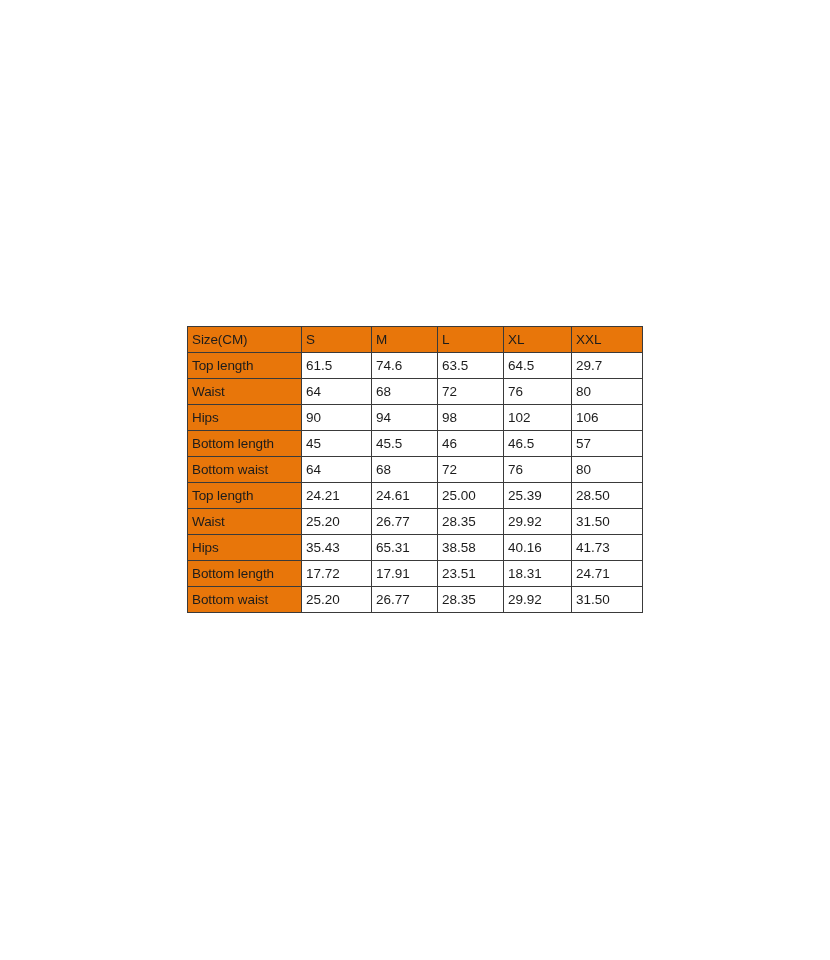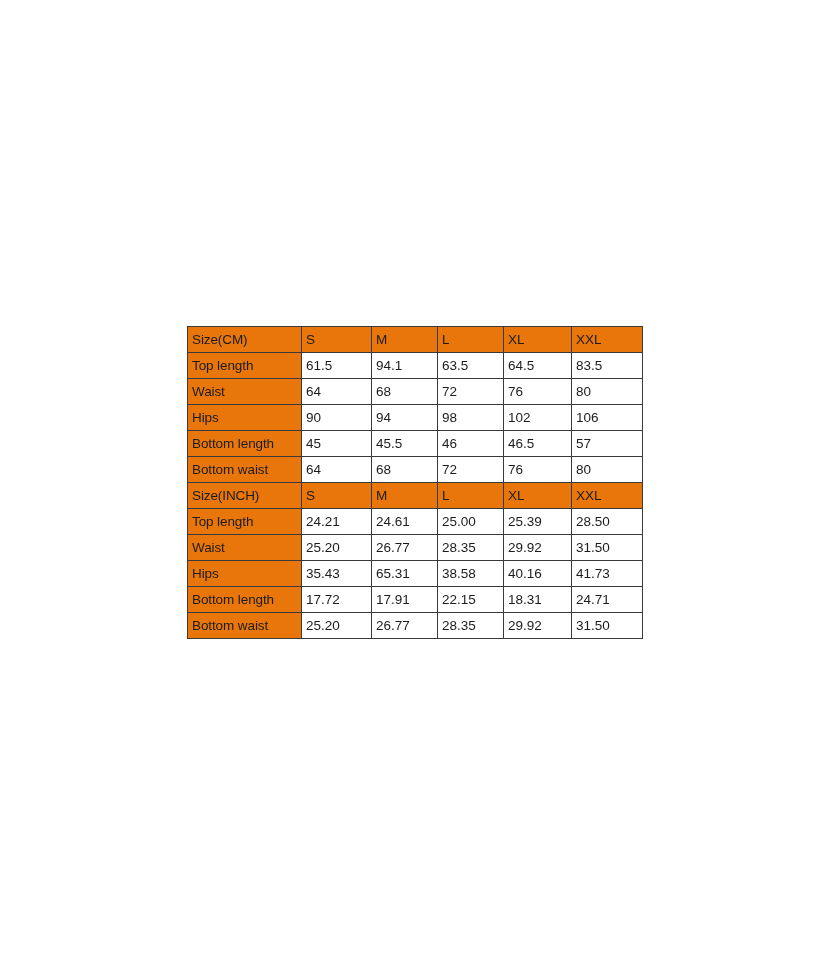--- a/index.html
+++ b/index.html
@@ -87,24 +87,24 @@
         <td>S</td>
         <td>M</td>
         <td>L</td>
         <td>XL</td>
         <td>XXL</td>
       </tr>
 
       <tr>
         <td class="row-label">Top length</td>
         <td class="data-cell">61.5</td>
-        <td class="data-cell">94.1</td>
+        <td class="data-cell">74.6</td>
         <td class="data-cell">63.5</td>
         <td class="data-cell">64.5</td>
-        <td class="data-cell">83.5</td>
+        <td class="data-cell">29.7</td>
       </tr>
 
       <tr>
         <td class="row-label">Waist</td>
         <td class="data-cell">64</td>
         <td class="data-cell">68</td>
         <td class="data-cell">72</td>
         <td class="data-cell">76</td>
         <td class="data-cell">80</td>
       </tr>
@@ -129,28 +129,20 @@
 
       <tr>
         <td class="row-label">Bottom waist</td>
         <td class="data-cell">64</td>
         <td class="data-cell">68</td>
         <td class="data-cell">72</td>
         <td class="data-cell">76</td>
         <td class="data-cell">80</td>
       </tr>
 
-      <tr class="unit-header">
-        <td class="row-label">Size(INCH)</td>
-        <td>S</td>
-        <td>M</td>
-        <td>L</td>
-        <td>XL</td>
-        <td>XXL</td>
-      </tr>
 
       <tr>
         <td class="row-label">Top length</td>
         <td class="data-cell">24.21</td>
         <td class="data-cell">24.61</td>
         <td class="data-cell">25.00</td>
         <td class="data-cell">25.39</td>
         <td class="data-cell">28.50</td>
       </tr>
 
@@ -169,21 +161,21 @@
         <td class="data-cell">65.31</td>
         <td class="data-cell">38.58</td>
         <td class="data-cell">40.16</td>
         <td class="data-cell">41.73</td>
       </tr>
 
       <tr>
         <td class="row-label">Bottom length</td>
         <td class="data-cell">17.72</td>
         <td class="data-cell">17.91</td>
-        <td class="data-cell">22.15</td>
+        <td class="data-cell">23.51</td>
         <td class="data-cell">18.31</td>
         <td class="data-cell">24.71</td>
       </tr>
 
       <tr>
         <td class="row-label">Bottom waist</td>
         <td class="data-cell">25.20</td>
         <td class="data-cell">26.77</td>
         <td class="data-cell">28.35</td>
         <td class="data-cell">29.92</td>

